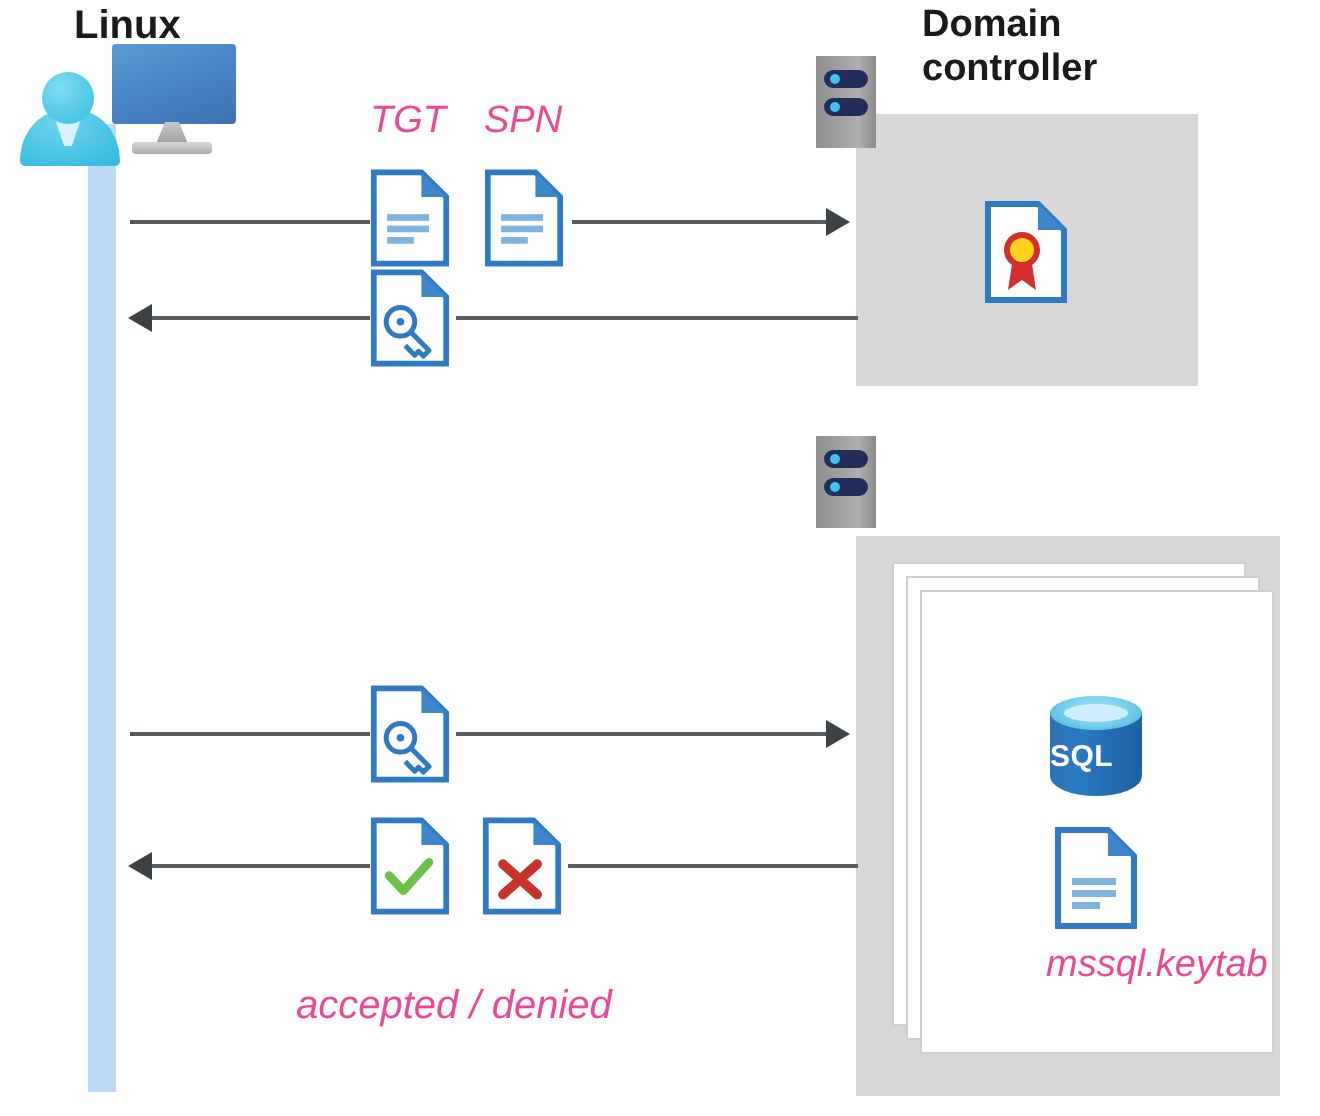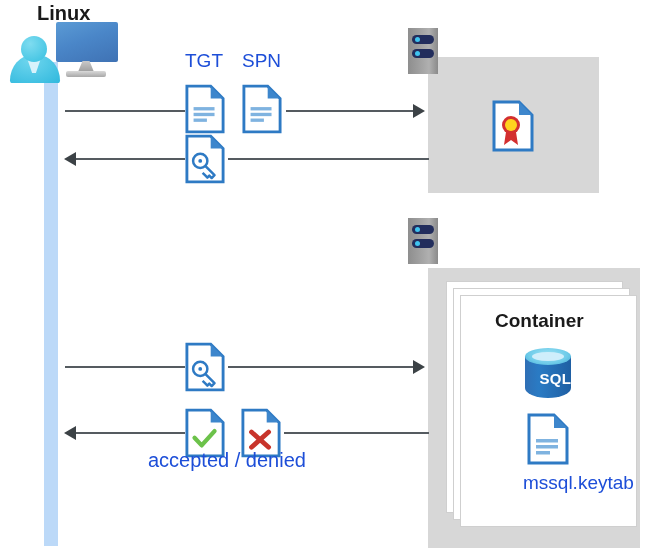--- a/index.html
+++ b/index.html
@@ -22,22 +22,23 @@
   
   .title-bold {
     position: absolute;
     font-weight: bold;
     color: #1a1a1a;
     line-height: 1.18;
     white-space: pre-line;
   }
   .label-plain {
     position: absolute;
-    color: #1d4ed8;
+    color: #ec4899;
     white-space: nowrap;
+    font-style: italic;
   }
 
   
   #client-lifeline {
     position: absolute;
     left: 44px;
     top: 62px;
     width: 14px;
     height: 484px;
     background: #bcd9f8;
@@ -134,21 +135,21 @@
     border-radius: 50%;
     background: radial-gradient(ellipse at 50% 40%, #9fe4f5 0%, #6ecbe9 60%, #3fa6d4 100%);
   }
   .db-top-inner {
     position: absolute; left: 7px; top: 4px; width: 32px; height: 9px;
     border-radius: 50%;
     background: #cfeefb;
   }
   .db-text {
     position: absolute; left: 0; top: 22px; width: 46px;
-    text-align: right; color: #ffffff; font-weight: bold;
+    text-align: left; color: #ffffff; font-weight: bold;
     font-size: 15px; letter-spacing: .2px;
   }
 </style>
 </head>
 <body>
 
 <div id="diagram">
 
   <div class="title-bold" style="left:37px; top:2px; font-size:20px;">Linux</div>
 
@@ -167,20 +168,22 @@
 
   <div class="rack-icon" style="left:408px; top:28px;">
     <div class="rack-bar b1">
       <div class="rack-dot"></div>
     </div>
     <div class="rack-bar b2">
       <div class="rack-dot"></div>
     </div>
   </div>
 
+  <div class="title-bold" style="left:461px; top:2px; font-size:19px;">Domain
+controller</div>
 
   <div class="doc" style="left:492px; top:100px;">
     <svg class="doc-svg" width="42" height="52" viewBox="0 0 42 52">
       <path d="M2 2 H27 L40 15 V50 H2 Z" fill="#ffffff" stroke="#2e7ac4" stroke-width="3"></path>
       <path d="M27 2 L40 15 H27 Z" fill="#3d86cc"></path>
       <circle cx="19" cy="25" r="9" fill="#d32f2f"></circle>
       <circle cx="19" cy="25" r="6" fill="#ffd21e"></circle>
       <path d="M14 32 L12 45 L19 40 L26 45 L24 32 Z" fill="#d32f2f"></path>
     </svg>
   </div>
@@ -193,21 +196,20 @@
     </div>
     <div class="rack-bar b2">
       <div class="rack-dot"></div>
     </div>
   </div>
 
 
   <div class="card" style="left:446px; top:281px; width:175px; height:230px;"></div>
   <div class="card" style="left:453px; top:288px; width:175px; height:230px;"></div>
   <div class="card" style="left:460px; top:295px; width:175px; height:230px;">
-    <div class="title-bold" style="left:34px; top:14px; font-size:19px; position:absolute;">Container</div>
 
     <div id="sql-icon" style="left:64px; top:52px;">
       <div class="db-body"></div>
       <div class="db-top">
         <div class="db-top-inner"></div>
       </div>
       <div class="db-text">SQL</div>
     </div>
 
     <div class="doc" style="left:66px; top:117px;">
@@ -289,15 +291,15 @@
     </svg>
   </div>
   <div class="doc" style="left:241px; top:408px;">
     <svg class="doc-svg" width="40" height="50" viewBox="0 0 42 52">
       <path d="M2 2 H27 L40 15 V50 H2 Z" fill="#ffffff" stroke="#2e7ac4" stroke-width="3"></path>
       <path d="M27 2 L40 15 H27 Z" fill="#3d86cc"></path>
       <path d="M11 25 L29 41 M29 25 L11 41" fill="none" stroke="#c8342b" stroke-width="5" stroke-linecap="round"></path>
     </svg>
   </div>
 
-  <div class="label-plain" style="left:148px; top:449px; font-size:20px;">accepted / denied</div>
+  <div class="label-plain" style="left:148px; top:492px; font-size:20px;">accepted / denied</div>
 
 </div>
 
 </body></html>

